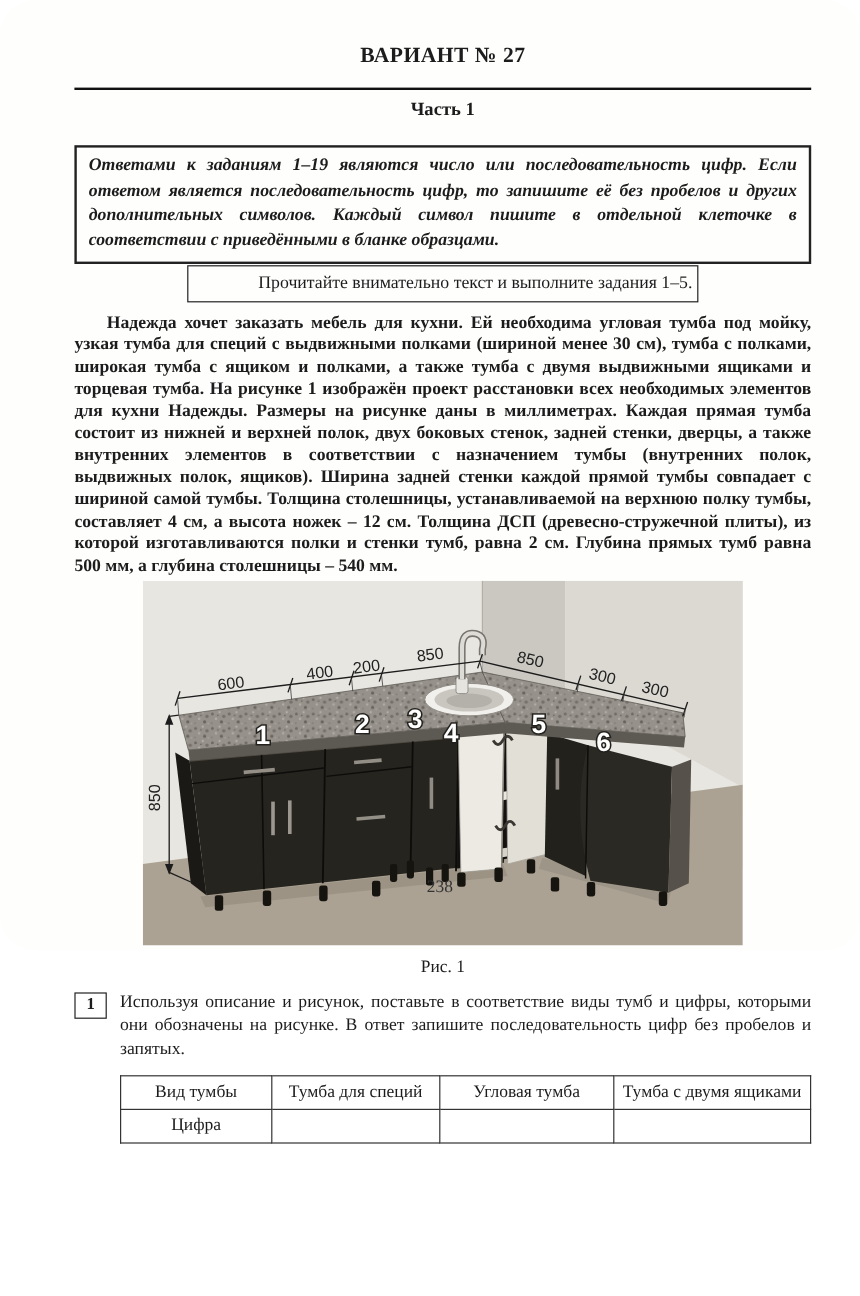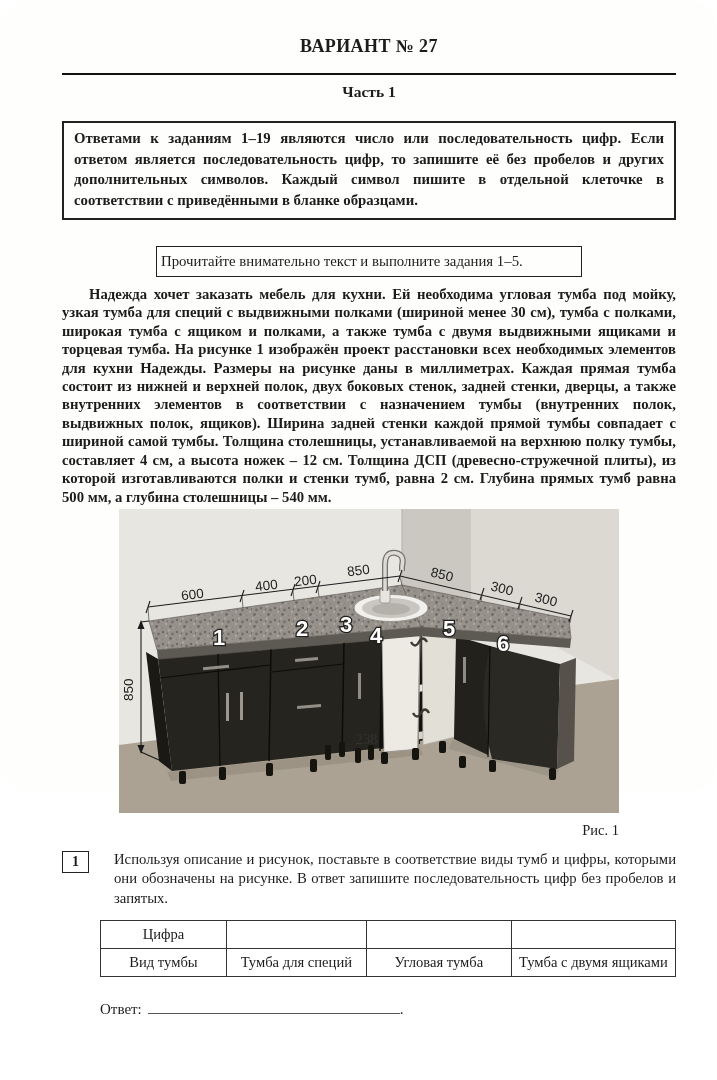--- a/index.html
+++ b/index.html
@@ -3,34 +3,34 @@
 <meta charset="utf-8">
 <style>
   html,body{margin:0;padding:0;background:#ffffff;}
   body{width:717px;height:1080px;position:relative;font-family:"Liberation Serif",serif;color:#1c1c1c;}
   .page{box-sizing:border-box;width:717px;height:792px;padding:30px 41px 0 62px;position:relative;background:#fefefd;border-radius:29px;}
 
   .variant-title{text-align:center;font-weight:bold;font-size:18px;letter-spacing:.4px;margin:6px 0 0 0;}
   .title-divider{border:none;border-top:2px solid #111;margin:16px 0 8px 0;}
   .part-title{text-align:center;font-weight:bold;font-size:15.5px;margin:2px 0 20px 0;}
 
-  .instructions-box{border:2px solid #222;padding:5px 10px 7px 10px;font-weight:bold;
+  .instructions-box{border:2px solid #222;padding:5px 10px 7px 10px;font-weight:bold;font-style:italic;
     font-size:14.8px;line-height:1.4;text-align:justify;}
-  .read-box{width:426px;margin:26px auto 0 auto;border:1.5px solid #222;text-align:left;
+  .read-box{width:426px;margin:1px auto 0 auto;border:1.5px solid #222;text-align:right;
     font-size:14.8px;padding:6px 4px;box-sizing:border-box;}
 
   .body-paragraph{margin:8px 0 0 0;font-size:14.7px;line-height:1.255;text-align:justify;text-indent:27px;font-weight:bold;}
 
   .figure-wrap{width:500px;margin:3px auto 0 auto;}
-  .figure-caption{text-align:right;font-size:14.5px;margin-top:5px;}
+  .figure-caption{text-align:center;font-size:14.5px;margin-top:5px;}
 
   .task-row{display:flex;margin-top:11px;align-items:flex-start;}
   .task-number-box{flex:0 0 auto;width:25px;height:20px;border:1.6px solid #222;font-weight:bold;
     font-size:14px;text-align:center;line-height:20px;margin-right:11px;margin-top:1px;}
-  .task-text{flex:1;font-size:14.7px;line-height:1.32;text-align:justify;margin-left:14px;}
+  .task-text{flex:1;font-size:14.7px;line-height:1.32;text-align:justify;}
 
   table.match-table{border-collapse:collapse;margin:12px 0 0 38px;}
   table.match-table td{border:1.4px solid #333;text-align:center;font-size:14.6px;padding:2px 6px;height:23px;}
   td.c1{width:118px;} td.c2{width:133px;} td.c3{width:138px;} td.c4{width:158px;}
 
   .answer-line{margin:22px 0 0 38px;font-size:15px;}
   .answer-underline{display:inline-block;width:252px;border-bottom:1.2px solid #555;height:14px;margin-left:6px;}
 
   .page-number{position:absolute;bottom:44px;left:0;right:0;text-align:center;font-size:14.5px;color:#333;margin-left:16px;}
 </style>
@@ -199,32 +199,29 @@
 
 
   <div class="task-row">
     <div class="task-number-box">1</div>
     <div class="task-text">Используя описание и рисунок, поставьте в соответствие виды тумб и цифры, которыми они обозначены на рисунке. В ответ запишите последовательность цифр без пробелов и запятых.</div>
   </div>
 
   <table class="match-table">
     <tbody>
       <tr>
+        <td class="c1">Вид тумбы</td>
+        <td class="c2">Тумба для специй</td>
+        <td class="c3">Угловая тумба</td>
+        <td class="c4">Тумба с двумя ящиками</td>
+      </tr>
+      <tr>
         <td class="c1">Цифра</td>
         <td class="c2"></td>
         <td class="c3"></td>
         <td class="c4"></td>
       </tr>
-      <tr>
-        <td class="c1">Вид тумбы</td>
-        <td class="c2">Тумба для специй</td>
-        <td class="c3">Угловая тумба</td>
-        <td class="c4">Тумба с двумя ящиками</td>
-      </tr>
     </tbody>
   </table>
 
-  <div class="answer-line">
-    <span>Ответ:</span><span class="answer-underline"></span><span>.</span>
-  </div>
 
   <div class="page-number">238</div>
 </div>
 
 </body></html>

